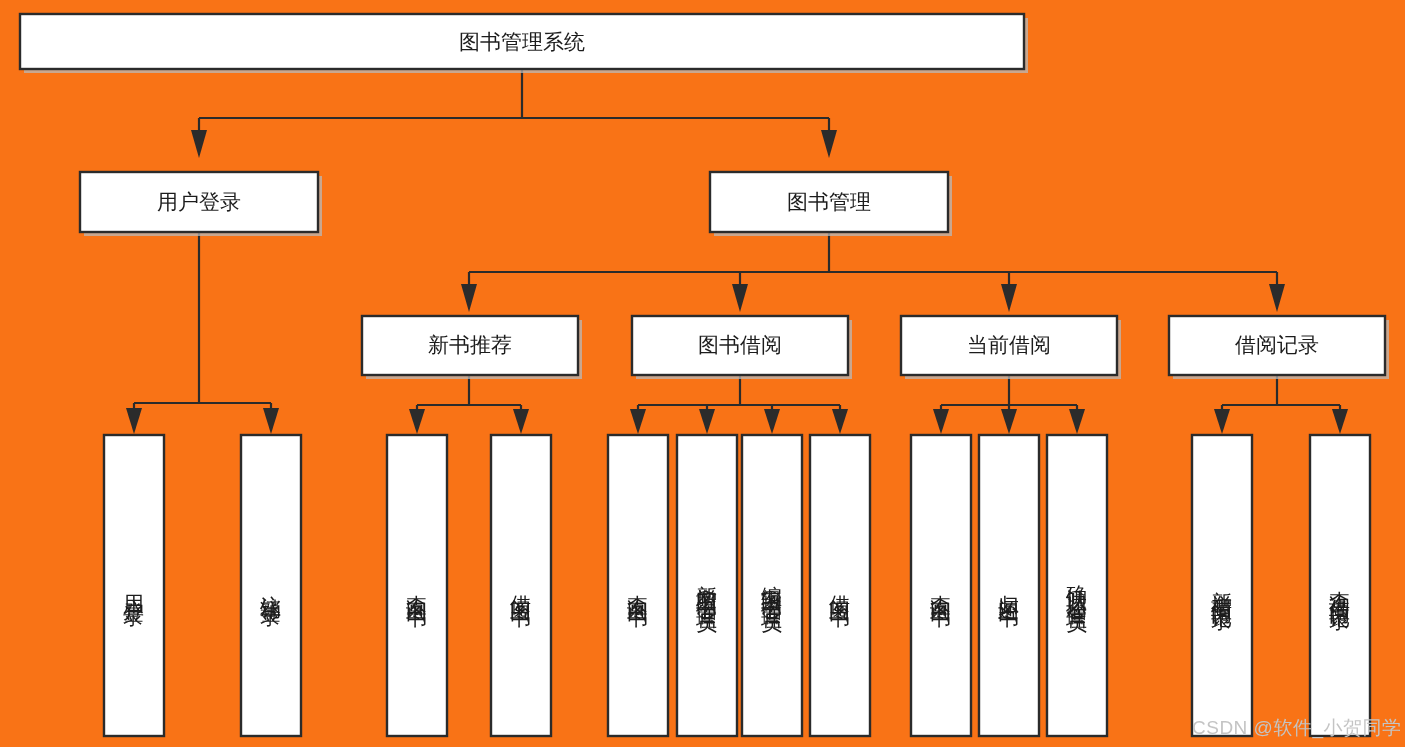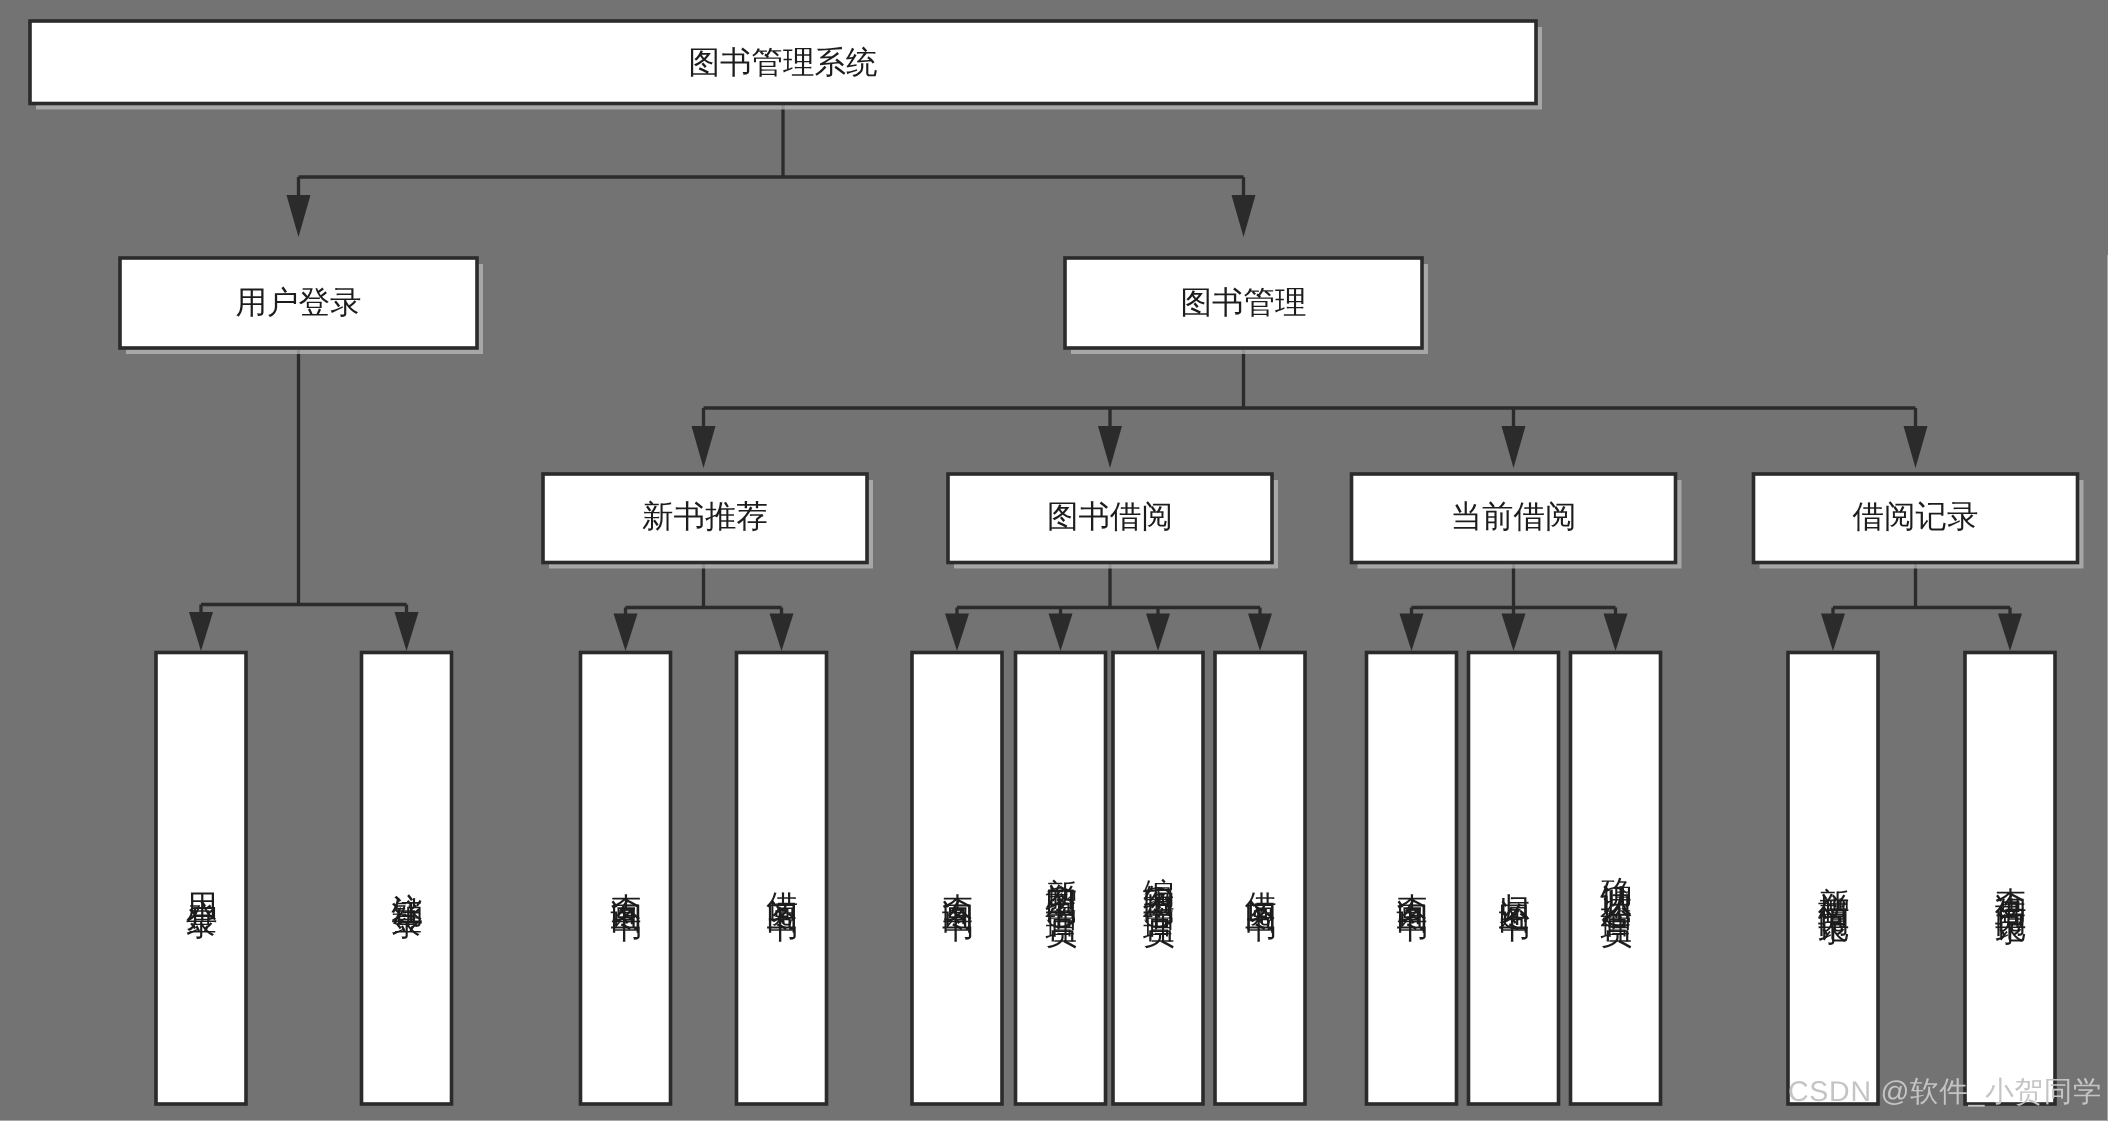--- a/index.html
+++ b/index.html
@@ -11,21 +11,21 @@
     width: 1405px;
     height: 747px;
     font-family: "Liberation Sans", "DejaVu Sans", sans-serif;
     overflow: hidden;
     position: relative;
   }
   #diagram-root {
     position: relative;
     width: 1405px;
     height: 747px;
-    background: #737373;
+    background: #f97316;
   }
   svg.diagram-canvas {
     position: absolute;
     left: 0;
     top: 0;
     width: 1405px;
     height: 747px;
   }
   .node-rect {
     fill: #ffffff;

